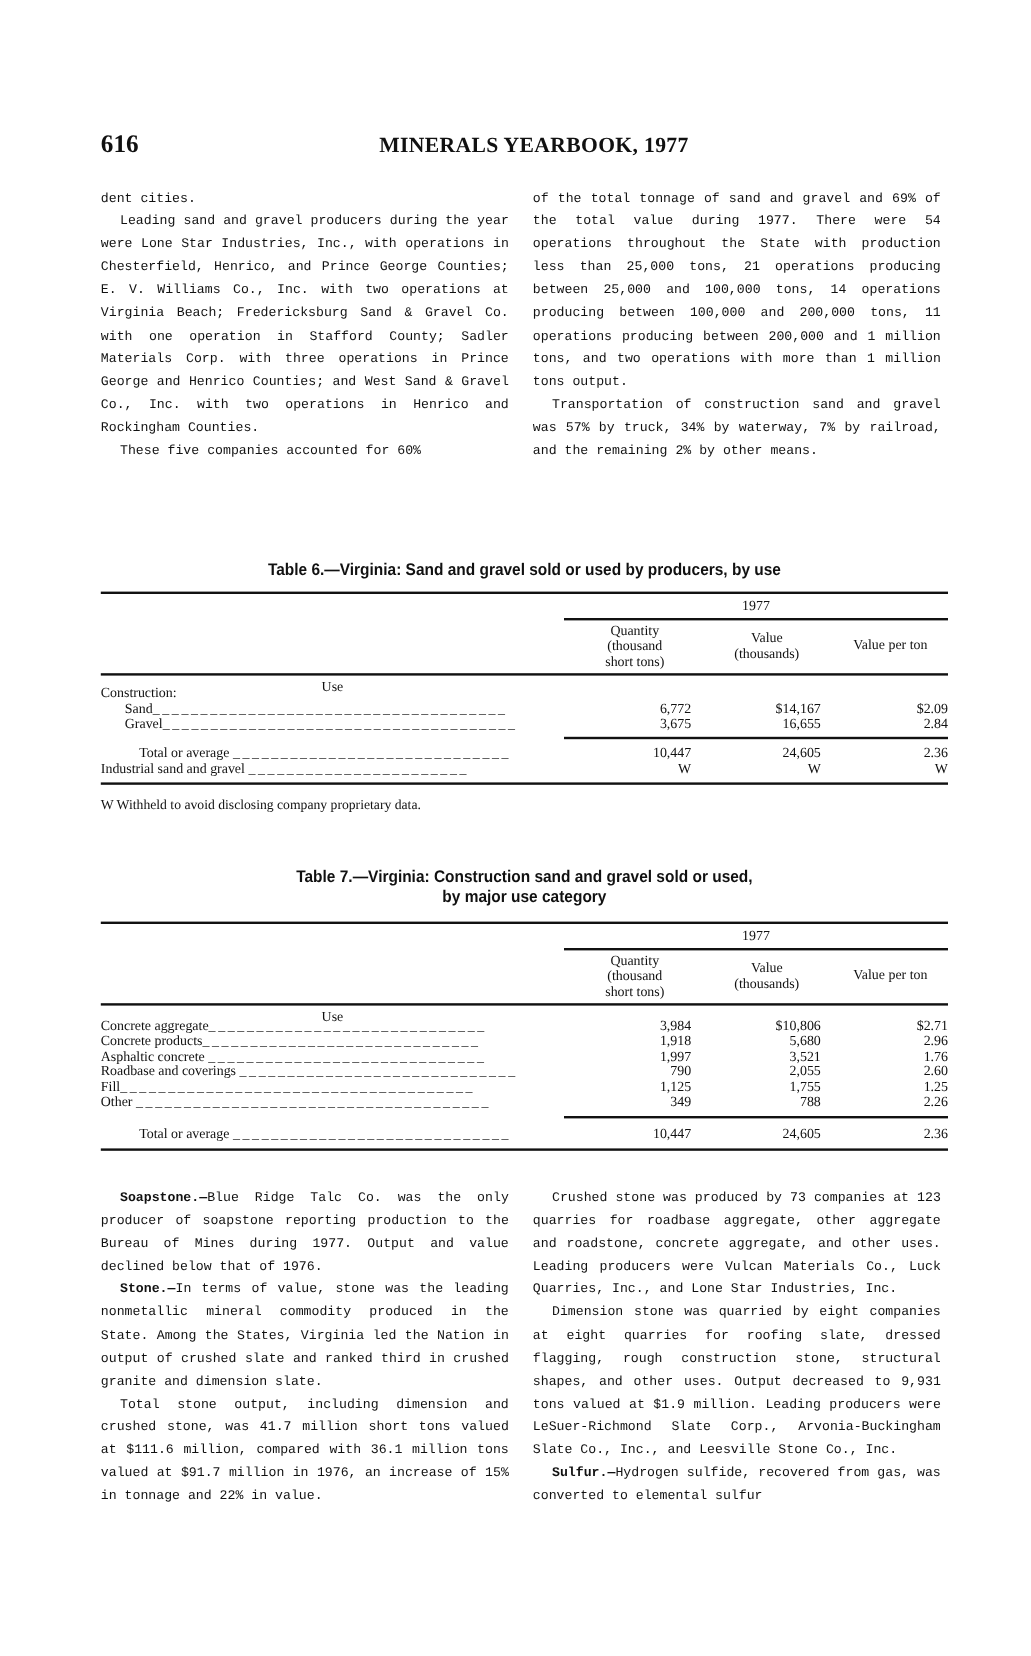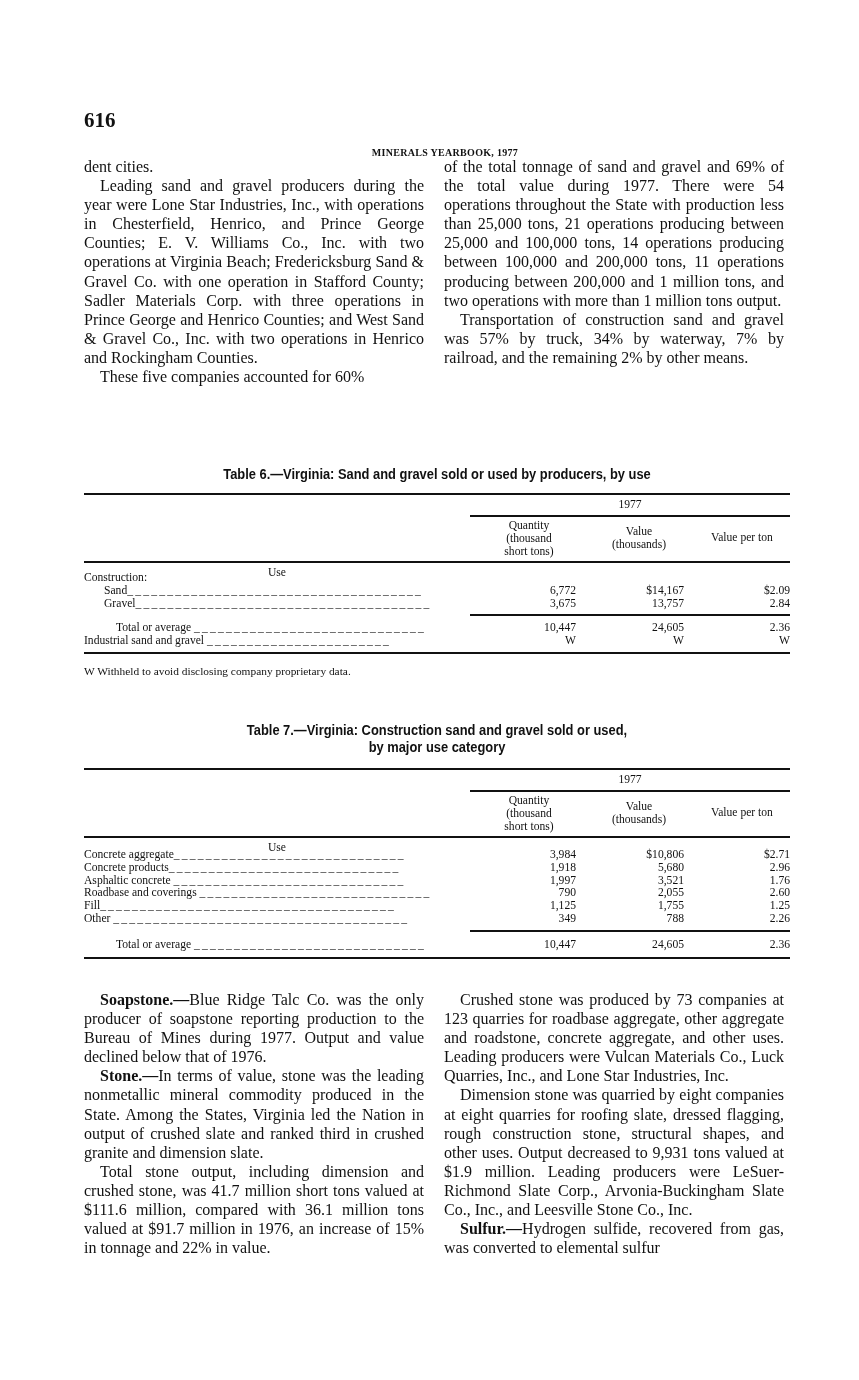--- a/index.html
+++ b/index.html
@@ -1,23 +1,23 @@
 <!DOCTYPE html>
 <html><head>
 <meta charset="utf-8">
 <style>
   html, body { margin: 0; padding: 0; background: #ffffff; }
   body { width: 859px; height: 1380px; position: relative; overflow: hidden; color: #111; }
   .page { position: absolute; left: 84px; top: 0; width: 706px; }
 
   .running-head { position: absolute; top: 108px; left: 0; width: 706px; height: 24px; }
   .page-num { position: absolute; left: 0; top: 0; font-family: "Liberation Serif", serif; font-weight: bold; font-size: 21px; }
-  .book-title { position: absolute; left: 0; width: 706px; top: 3px; text-align: center; font-family: "Liberation Serif", serif; font-weight: bold; font-size: 10px; letter-spacing: 0.3px; padding-left: 16px; box-sizing: border-box; margin-top: 36px; }
-
-  .col { position: absolute; width: 340px; font-family: Liberation Serif, serif; font-size: 16px; line-height: 19.1px; text-align: justify; }
+  .book-title { position: absolute; left: 0; width: 706px; top: 3px; text-align: center; font-family: "Liberation Serif", serif; font-weight: bold; font-size: 18px; letter-spacing: 0.3px; padding-left: 16px; box-sizing: border-box; }
+
+  .col { position: absolute; width: 340px; font-family: Liberation Mono, monospace; font-size: 11px; line-height: 19.1px; text-align: justify; }
   .col p { margin: 0; }
   .col p.indent { text-indent: 16px; }
   .col-left { left: 0; }
   .col-right { left: 360px; }
   .lead { font-weight: bold; }
 
   .tbl-title { position: absolute; left: 0; width: 706px; text-align: center; font-family: "Liberation Sans", sans-serif; font-weight: bold; font-size: 14px; line-height: 17px; transform: scaleX(0.92); transform-origin: center; }
 
   .tbl { position: absolute; left: 0; width: 706px; font-family: "Liberation Serif", serif; font-size: 11.6px; line-height: 12.8px; }
   .rule-thick { border-top: 2px solid #111; }
@@ -85,21 +85,21 @@
       </div>
     <div class="row">
       <span class="lbl sub"><span>Sand</span><span class="dots">_____________________________________</span></span>
       <span class="v1">6,772</span>
       <span class="v2">$14,167</span>
       <span class="v3">$2.09</span>
     </div>
     <div class="row">
       <span class="lbl sub"><span>Gravel</span><span class="dots">_____________________________________</span></span>
       <span class="v1">3,675</span>
-      <span class="v2">13,757</span>
+      <span class="v2">16,655</span>
       <span class="v3">2.84</span>
     </div>
     <div style="height:4px;"></div>
     <div class="sum-rule"></div>
     <div style="height:6px;"></div>
     <div class="row">
       <span class="lbl tot"><span>Total or average</span> <span class="dots">_____________________________</span></span>
       <span class="v1">10,447</span>
       <span class="v2">24,605</span>
       <span class="v3">2.36</span>

